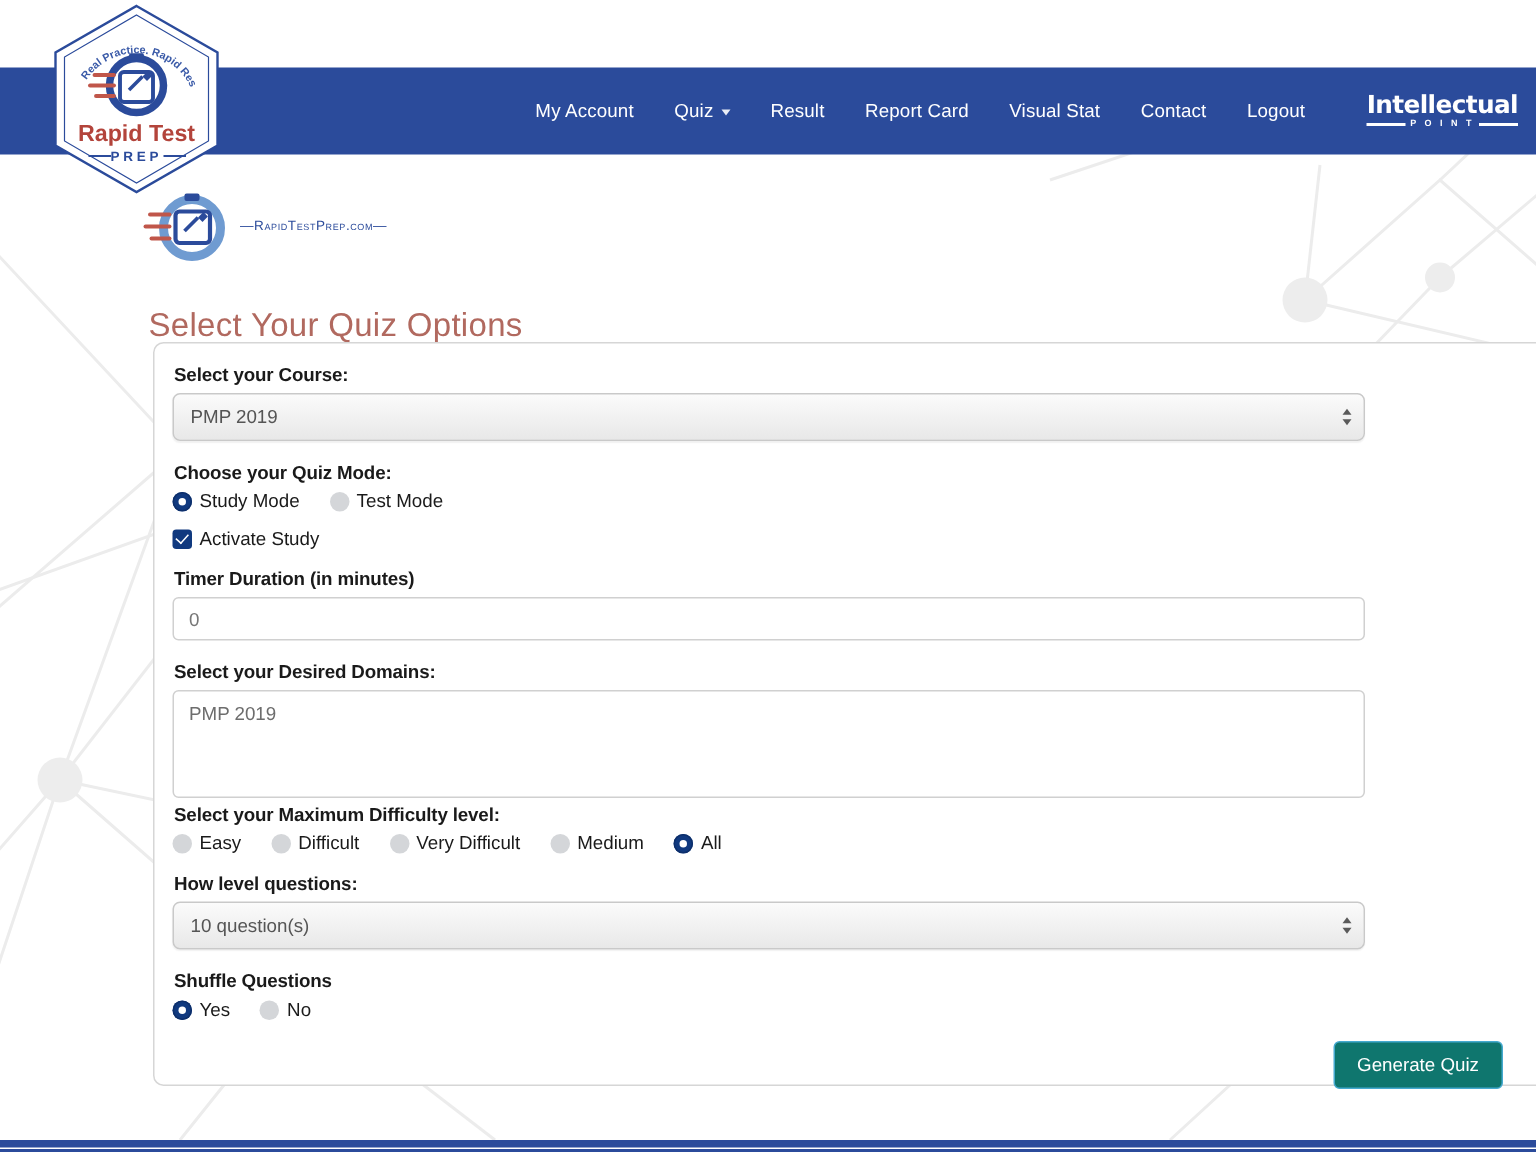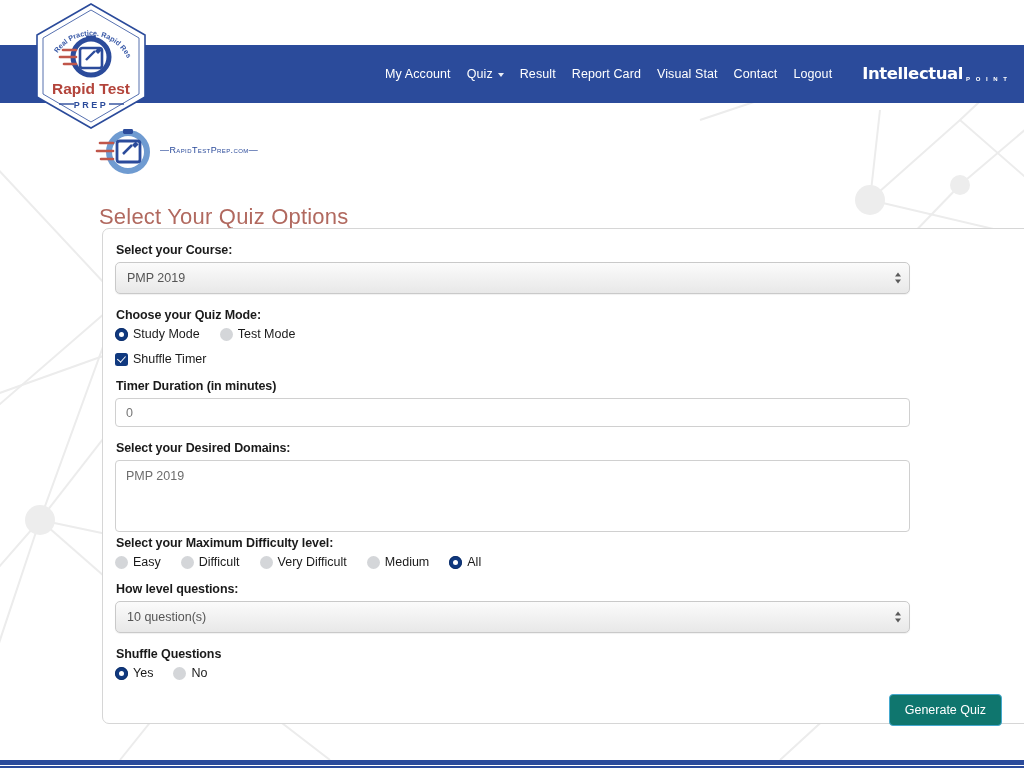--- a/index.html
+++ b/index.html
@@ -33,21 +33,21 @@
     width: 1024px; height: 58px;
     background: #2b4b9b;
     z-index: 3;
   }
   .nav-inner {
     position: absolute;
     right: 0; top: 0;
     height: 58px;
     display: flex;
     align-items: center;
-    gap: 16px;
+    gap: 27px;
     padding-right: 12px;
   }
   .nav-link {
     color: #ffffff;
     font-size: 12.5px;
     letter-spacing: .1px;
     white-space: nowrap;
     display: flex;
     align-items: center;
     gap: 5px;
@@ -58,22 +58,22 @@
     width: 0; height: 0;
     border-left: 3.5px solid transparent;
     border-right: 3.5px solid transparent;
     border-top: 4px solid #ffffff;
     opacity: .9;
     margin-top: 2px;
   }
   
   .ip-brand {
     display: flex;
-    flex-direction: row;
-    align-items: flex-end;
+    flex-direction: column;
+    align-items: center;
     margin-left: 14px;
     line-height: 1;
     cursor: pointer;
   }
   .ip-name {
     color: #ffffff;
     font-size: 16.5px;
     font-weight: bold;
     letter-spacing: -.4px;
     font-family: "DejaVu Sans", sans-serif;
@@ -449,21 +449,21 @@
         <span class="choice">
           <span class="radio"></span>
           <span class="choice-label">Test Mode</span>
         </span>
       </div>
     </div>
 
     <div class="field" style="margin-top:11px">
       <span class="choice">
         <span class="checkbox"></span>
-        <span class="choice-label">Shuffle Timer</span>
+        <span class="choice-label">Activate Study</span>
       </span>
     </div>
 
     <div class="field" style="margin-top:13px">
       <div class="label">Timer Duration (in minutes)</div>
       <input class="text-input" type="text" value="0" style="">
     </div>
 
     <div class="field" style="margin-top:14px">
       <div class="label">Select your Desired Domains:</div>

